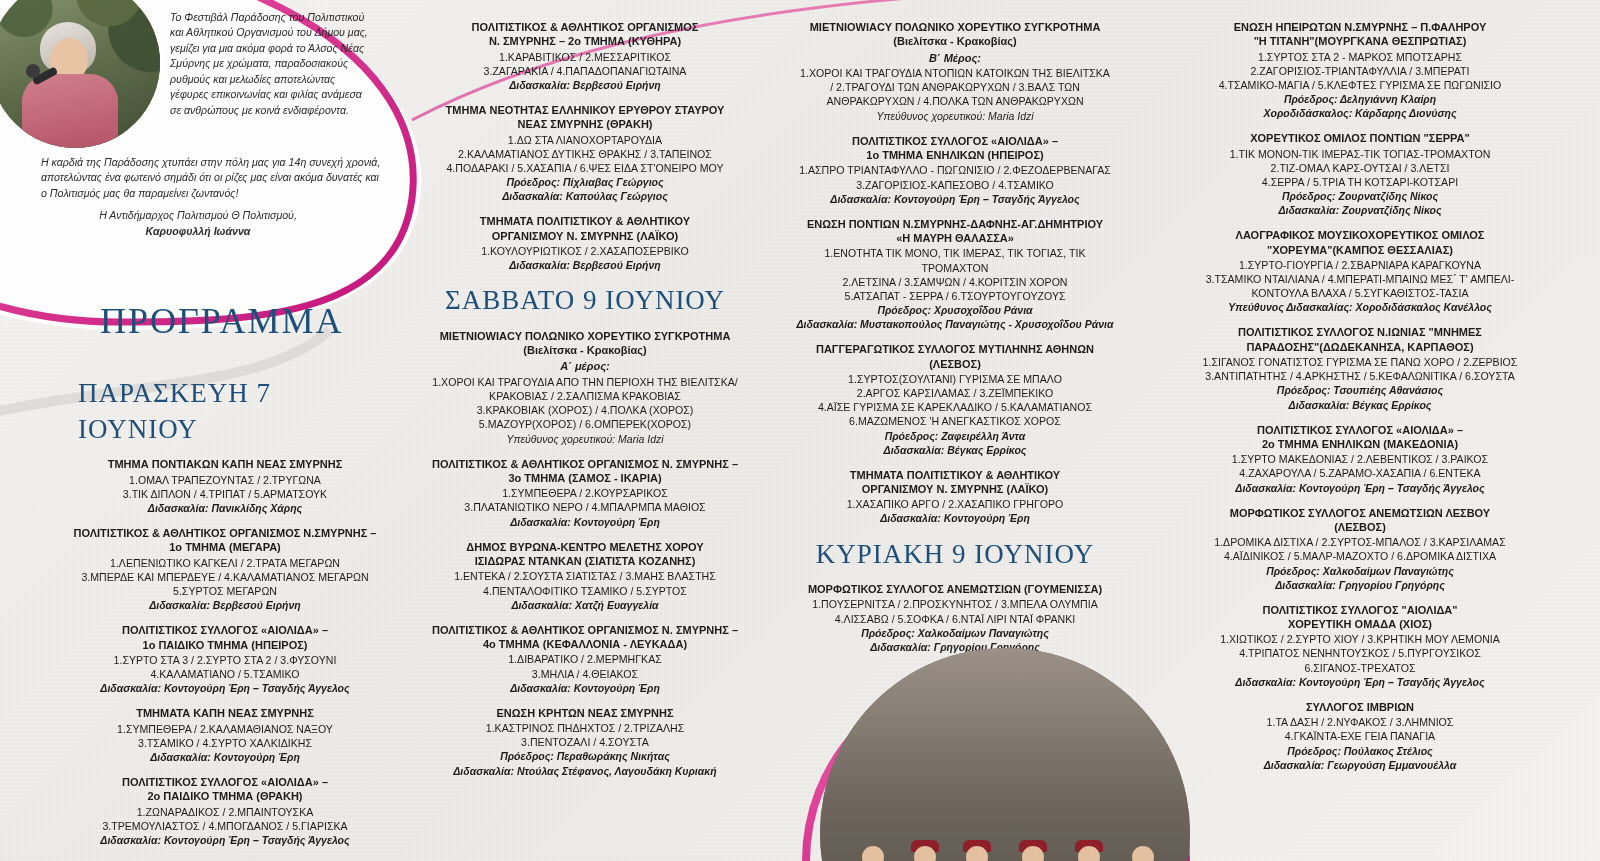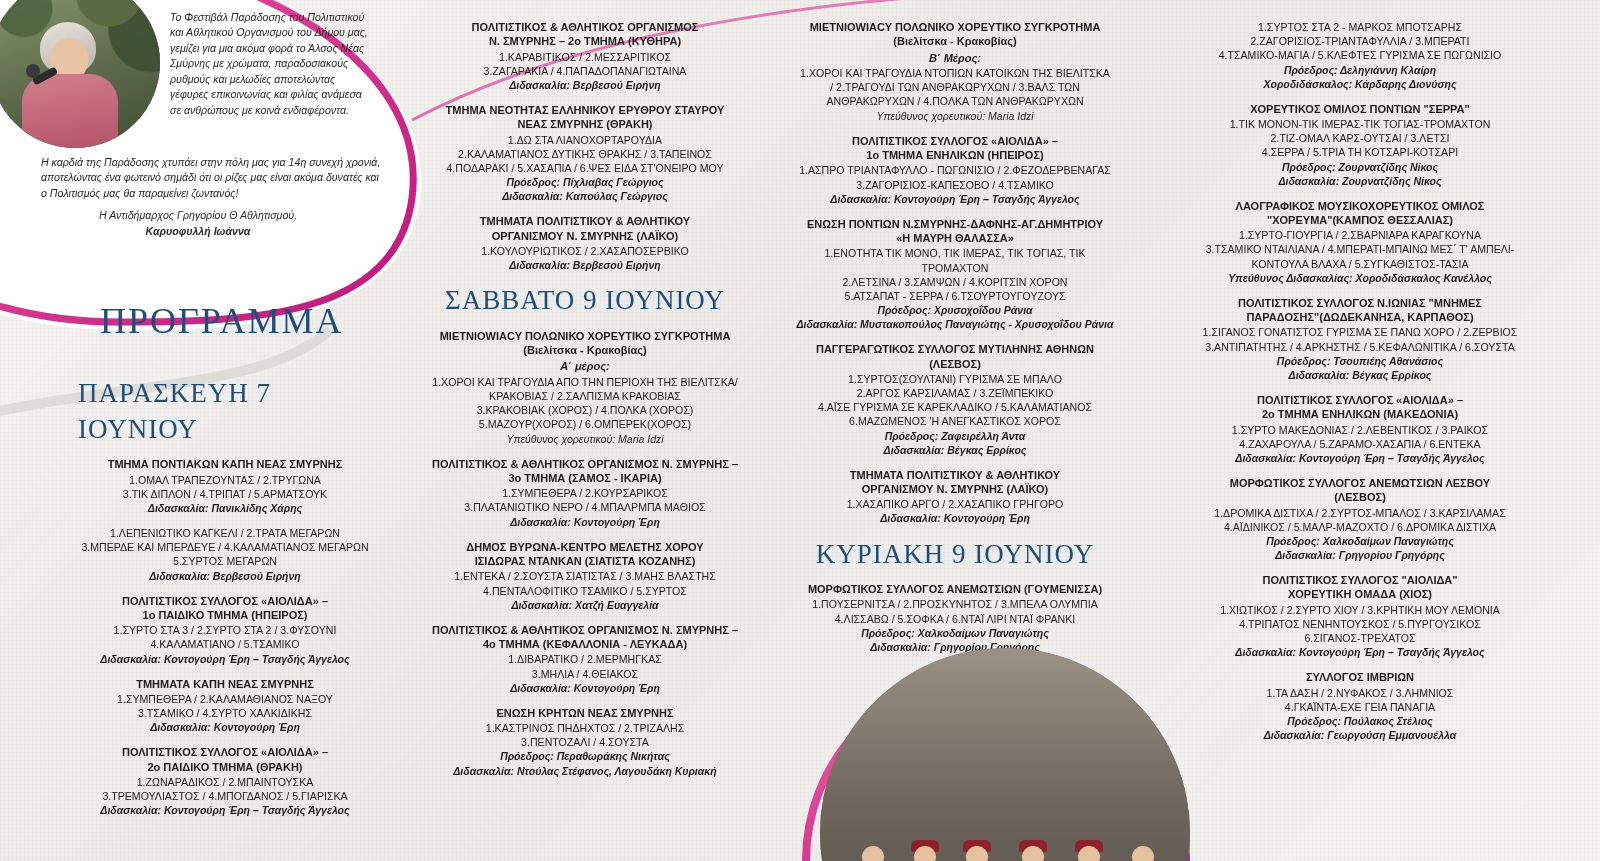--- a/index.html
+++ b/index.html
@@ -234,35 +234,36 @@
         <div class="body"></div>
         <div class="mic"></div>
         <div class="mic-head"></div>
       </div>
     </div>
     <div class="intro-text">Το Φεστιβάλ Παράδοσης του Πολιτιστικού και Αθλητικού Οργανισμού του Δήμου μας, γεμίζει για μια ακόμα φορά το Άλσος Νέας Σμύρνης με χρώματα, παραδοσιακούς ρυθμούς και μελωδίες αποτελώντας γέφυρες επικοινωνίας και φιλίας ανάμεσα σε ανθρώπους με κοινά ενδιαφέροντα.</div>
   </div>
 
   <div class="intro-text2">Η καρδιά της Παράδοσης χτυπάει στην πόλη μας για 14η συνεχή χρονιά, αποτελώντας ένα φωτεινό σημάδι ότι οι ρίζες μας είναι ακόμα δυνατές και ο Πολιτισμός μας θα παραμείνει ζωντανός!</div>
   <div class="intro-sign">
-    <span>Η Αντιδήμαρχος Γρηγορίου Θ Αθλητισμού,</span><br>
+    <span>Η Αντιδήμαρχος Πολιτισμού Θ Πολιτισμού,</span><br>
     <span class="name">Καρυοφυλλή Ιωάννα</span>
   </div>
 
   <div class="programma">ΠΡΟΓΡΑΜΜΑ</div>
 
   <div class="col col1">
     <div class="daytitle">ΠΑΡΑΣΚΕΥΗ 7 ΙΟΥΝΙΟΥ</div>
     <div id="c1">
         <div class="group">
           <div class="gtitle">ΤΜΗΜΑ ΠΟΝΤΙΑΚΩΝ ΚΑΠΗ ΝΕΑΣ ΣΜΥΡΝΗΣ</div>
           <div class="items">1.ΟΜΑΛ ΤΡΑΠΕΖΟΥΝΤΑΣ / 2.ΤΡΥΓΩΝΑ<br>3.ΤΙΚ ΔΙΠΛΟΝ / 4.ΤΡΙΠΑΤ / 5.ΑΡΜΑΤΣΟΥΚ</div>
           <div class="meta">Διδασκαλία: Πανικλίδης Χάρης</div>
         </div>
         <div class="group">
+          <div class="gtitle">ΠΟΛΙΤΙΣΤΙΚΟΣ &amp; ΑΘΛΗΤΙΚΟΣ ΟΡΓΑΝΙΣΜΟΣ Ν.ΣΜΥΡΝΗΣ –<br>1ο ΤΜΗΜΑ (ΜΕΓΑΡΑ)</div>
           <div class="items">1.ΛΕΠΕΝΙΩΤΙΚΟ ΚΑΓΚΕΛΙ / 2.ΤΡΑΤΑ ΜΕΓΑΡΩΝ<br>3.ΜΠΕΡΔΕ ΚΑΙ ΜΠΕΡΔΕΥΕ / 4.ΚΑΛΑΜΑΤΙΑΝΟΣ ΜΕΓΑΡΩΝ<br>5.ΣΥΡΤΟΣ ΜΕΓΑΡΩΝ</div>
           <div class="meta">Διδασκαλία: Βερβεσού Ειρήνη</div>
         </div>
         <div class="group">
           <div class="gtitle">ΠΟΛΙΤΙΣΤΙΚΟΣ ΣΥΛΛΟΓΟΣ «ΑΙΟΛΙΔΑ» –<br>1ο ΠΑΙΔΙΚΟ ΤΜΗΜΑ (ΗΠΕΙΡΟΣ)</div>
           <div class="items">1.ΣΥΡΤΟ ΣΤΑ 3 / 2.ΣΥΡΤΟ ΣΤΑ 2 / 3.ΦΥΣΟΥΝΙ<br>4.ΚΑΛΑΜΑΤΙΑΝΟ / 5.ΤΣΑΜΙΚΟ</div>
           <div class="meta">Διδασκαλία: Κοντογούρη Έρη – Τσαγδής Άγγελος</div>
         </div>
         <div class="group">
           <div class="gtitle">ΤΜΗΜΑΤΑ ΚΑΠΗ ΝΕΑΣ ΣΜΥΡΝΗΣ</div>
@@ -361,20 +362,21 @@
           <div class="gtitle">ΜΟΡΦΩΤΙΚΟΣ ΣΥΛΛΟΓΟΣ ΑΝΕΜΩΤΣΙΩΝ (ΓΟΥΜΕΝΙΣΣΑ)</div>
           <div class="items">1.ΠΟΥΣΕΡΝΙΤΣΑ / 2.ΠΡΟΣΚΥΝΗΤΟΣ / 3.ΜΠΕΛΑ ΟΛΥΜΠΙΑ<br>4.ΛΙΣΣΑΒΩ / 5.ΣΟΦΚΑ / 6.ΝΤΑΪ ΛΙΡΙ ΝΤΑΪ ΦΡΑΝΚΙ</div>
           <div class="meta">Πρόεδρος: Χαλκοδαίμων Παναγιώτης<br>Διδασκαλία: Γρηγορίου Γρηγόρης</div>
         </div>
       </div>
   </div>
 
   <div class="col col4">
     <div id="c4">
         <div class="group">
+          <div class="gtitle">ΕΝΩΣΗ ΗΠΕΙΡΩΤΩΝ Ν.ΣΜΥΡΝΗΣ – Π.ΦΑΛΗΡΟΥ<br>"Η ΤΙΤΑΝΗ"(ΜΟΥΡΓΚΑΝΑ ΘΕΣΠΡΩΤΙΑΣ)</div>
           <div class="items">1.ΣΥΡΤΟΣ ΣΤΑ 2 - ΜΑΡΚΟΣ ΜΠΟΤΣΑΡΗΣ<br>2.ΖΑΓΟΡΙΣΙΟΣ-ΤΡΙΑΝΤΑΦΥΛΛΙΑ / 3.ΜΠΕΡΑΤΙ<br>4.ΤΣΑΜΙΚΟ-ΜΑΓΙΑ / 5.ΚΛΕΦΤΕΣ ΓΥΡΙΣΜΑ ΣΕ ΠΩΓΩΝΙΣΙΟ</div>
           <div class="meta">Πρόεδρος: Δεληγιάννη Κλαίρη<br>Χοροδιδάσκαλος: Κάρδαρης Διονύσης</div>
         </div>
         <div class="group">
           <div class="gtitle">ΧΟΡΕΥΤΙΚΟΣ ΟΜΙΛΟΣ ΠΟΝΤΙΩΝ "ΣΕΡΡΑ"</div>
           <div class="items">1.ΤΙΚ ΜΟΝΟΝ-ΤΙΚ ΙΜΕΡΑΣ-ΤΙΚ ΤΟΓΙΑΣ-ΤΡΟΜΑΧΤΟΝ<br>2.ΤΙΖ-ΟΜΑΛ ΚΑΡΣ-ΟΥΤΣΑΙ / 3.ΛΕΤΣΙ<br>4.ΣΕΡΡΑ / 5.ΤΡΙΑ ΤΗ ΚΟΤΣΑΡΙ-ΚΟΤΣΑΡΙ</div>
           <div class="meta">Πρόεδρος: Ζουρνατζίδης Νίκος<br>Διδασκαλία: Ζουρνατζίδης Νίκος</div>
         </div>
         <div class="group">
           <div class="gtitle">ΛΑΟΓΡΑΦΙΚΟΣ ΜΟΥΣΙΚΟΧΟΡΕΥΤΙΚΟΣ ΟΜΙΛΟΣ<br>"ΧΟΡΕΥΜΑ"(ΚΑΜΠΟΣ ΘΕΣΣΑΛΙΑΣ)</div>

